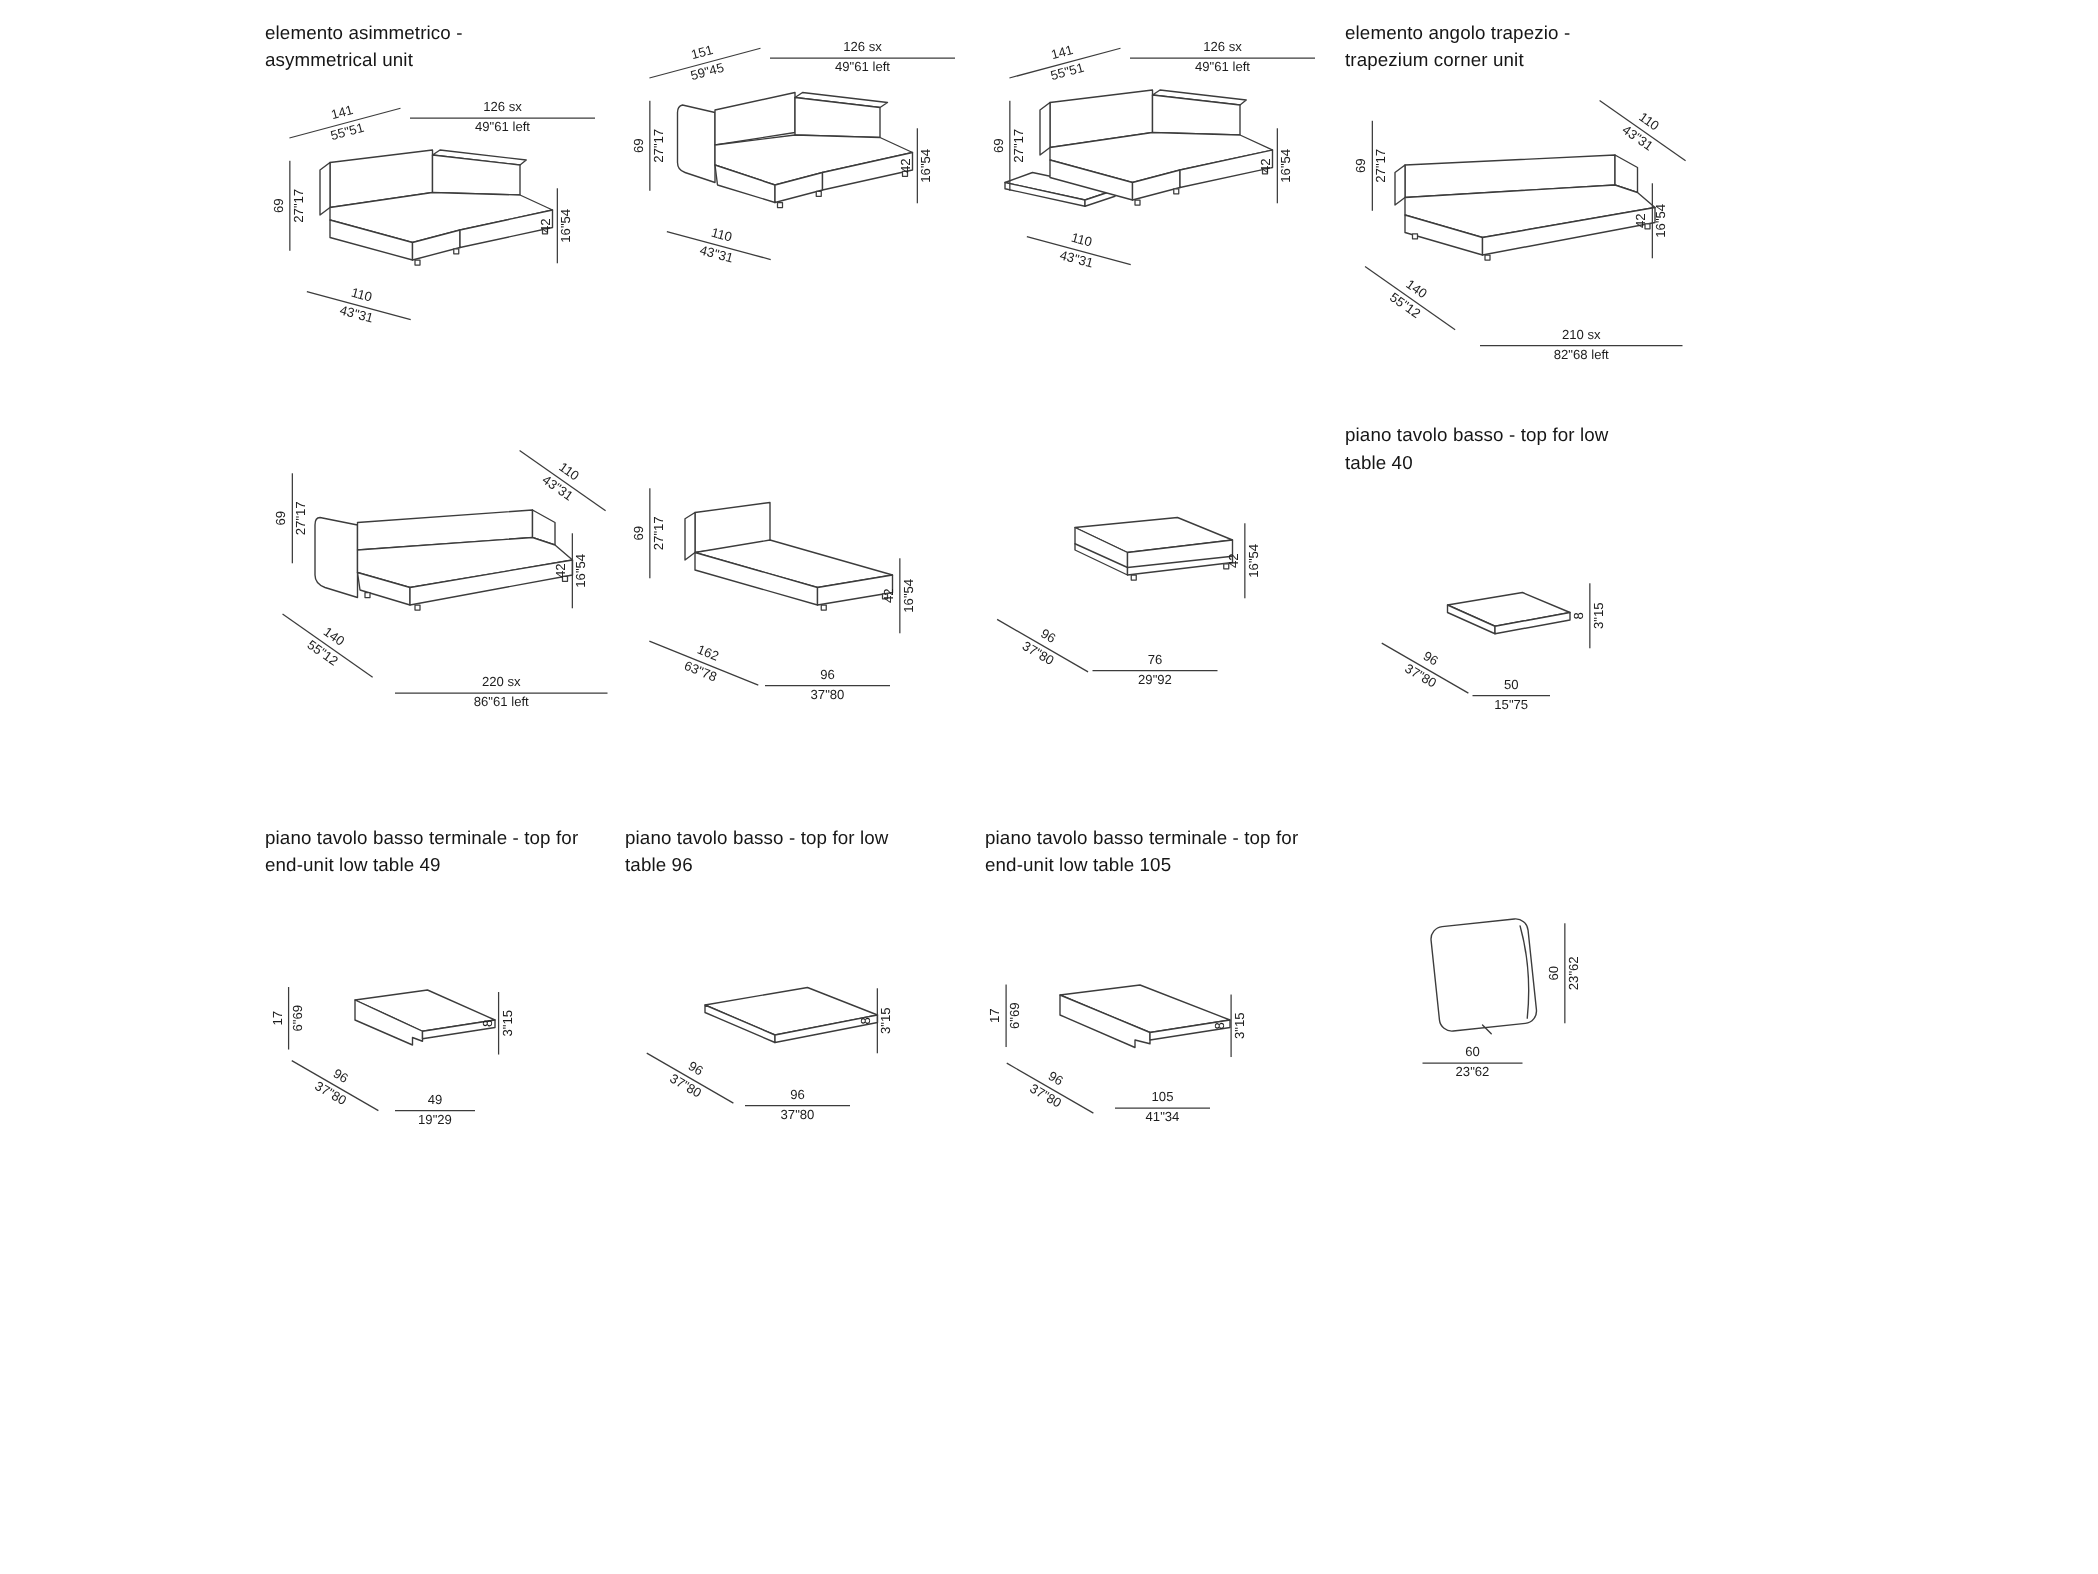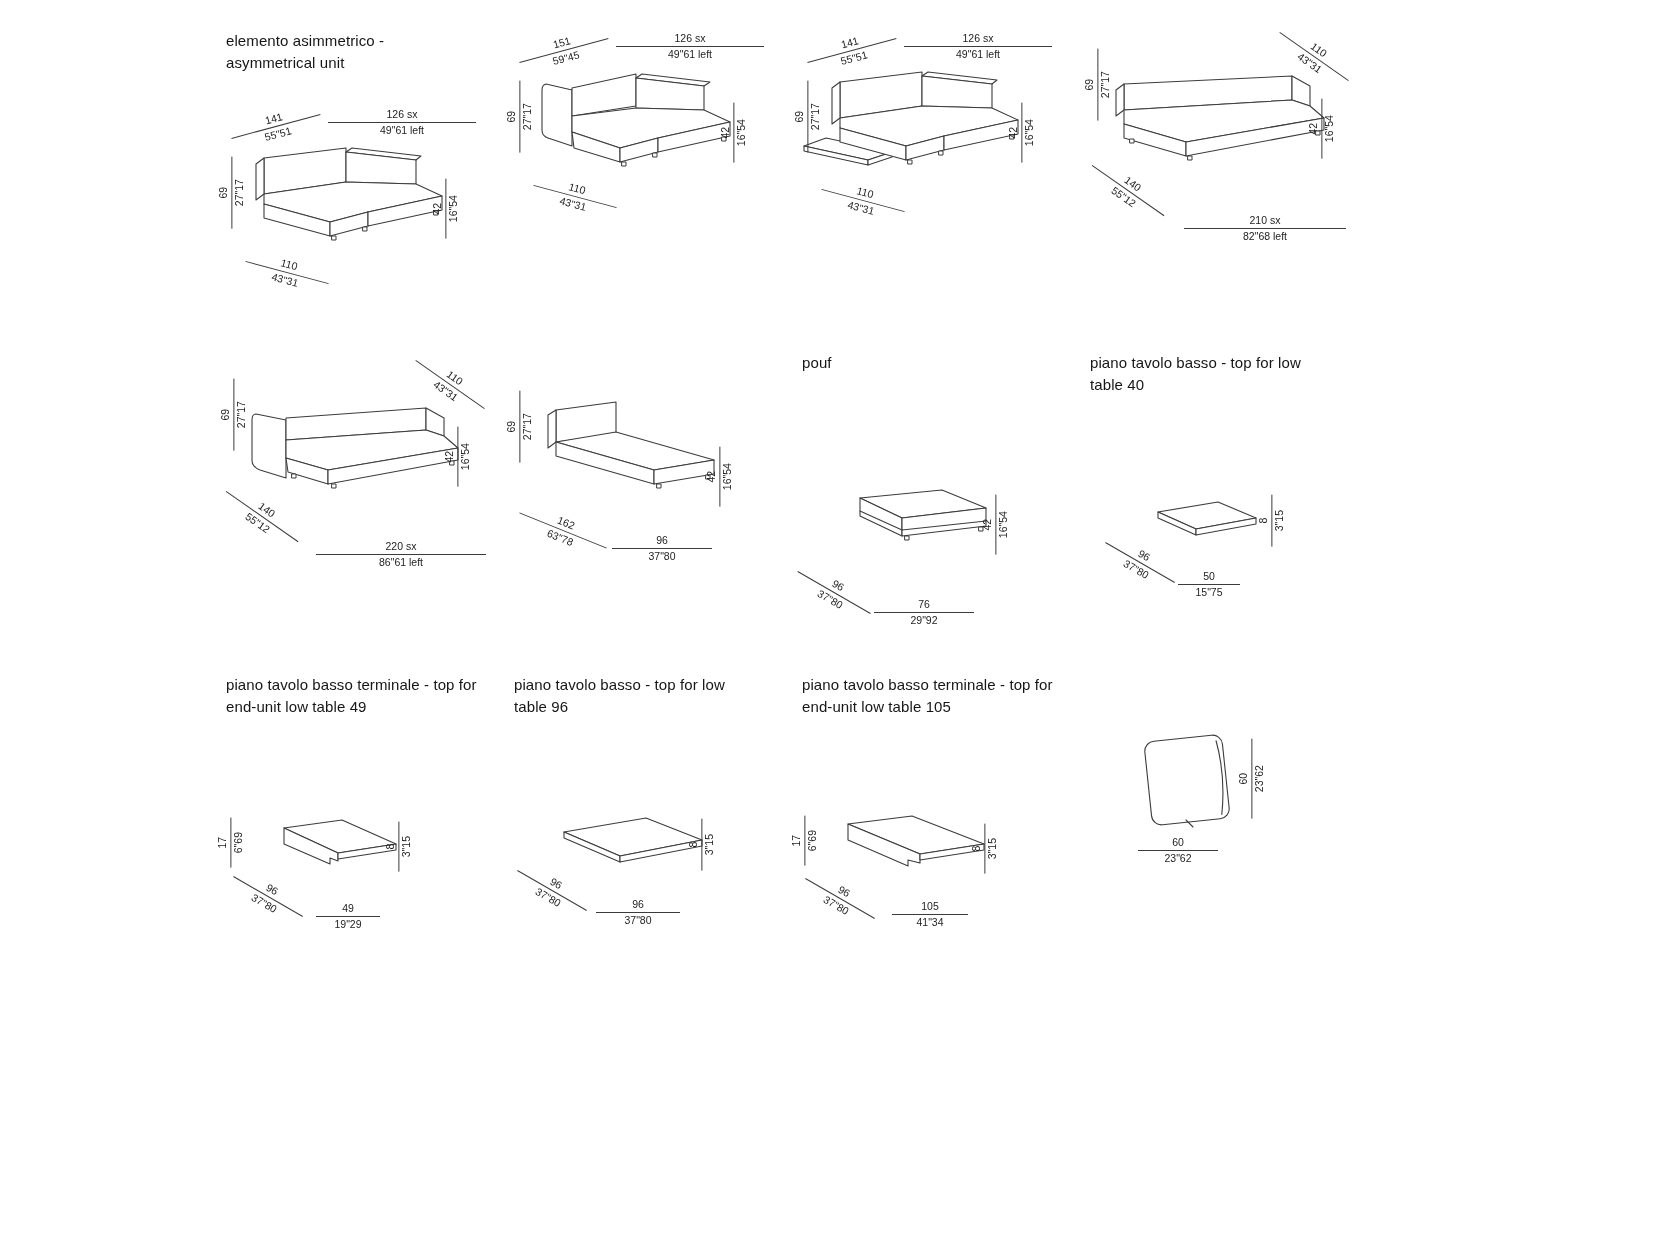--- a/index.html
+++ b/index.html
@@ -1,21 +1,21 @@
 <!DOCTYPE html>
 <html><head>
 <meta charset="utf-8">
 <style>
   *{box-sizing:border-box;}
   html,body{margin:0;padding:0;background:#ffffff;}
   body{font-family:"Liberation Sans",sans-serif;color:#161616;}
   .sheet{position:relative;width:1678px;height:1259px;background:#fff;overflow:hidden;}
   .grid{position:absolute;left:212px;top:16px;display:grid;grid-template-columns:repeat(4,288px);grid-auto-rows:322px;}
   .cell{position:relative;}
-  .title{margin:14px;font-size:15px;font-weight:400;line-height:1.45;white-space:pre-line;height:48px;color:#161616;letter-spacing:.1px;}
+  .title{margin:0;font-size:15px;font-weight:400;line-height:1.45;white-space:pre-line;height:48px;color:#161616;letter-spacing:.1px;}
   .fig{position:relative;height:262px;}
   .art{position:absolute;left:12px;top:46px;overflow:visible;}
   .art path,.art rect{fill:#ffffff;stroke:#3c3c3c;stroke-width:1.1;stroke-linejoin:round;stroke-linecap:round;}
   .art .ln{fill:none;}
   .art .ft{fill:#ffffff;stroke:#3c3c3c;stroke-width:1;}
   .dim{position:absolute;display:flex;flex-direction:column;align-items:center;font-size:10.5px;line-height:1.25;color:#1d1d1d;white-space:nowrap;}
   .dim .cm{display:block;width:100%;text-align:center;border-bottom:1px solid #3c3c3c;padding:0 2px 1px;}
   .dim .in{display:block;width:100%;text-align:center;padding-top:1px;}
 </style>
 </head>
@@ -137,20 +137,22 @@
           <span class="in">16"54</span>
         </div>
         <div class="dim" style="left:32px;top:170px;width:86px;transform:rotate(15deg)">
           <span class="cm">110</span>
           <span class="in">43"31</span>
         </div>
       </div>
     </div>
 
     <div class="cell">
+      <h3 class="title">elemento angolo trapezio -
+trapezium corner unit</h3>
       <div class="fig">
         <svg class="art" width="240" height="135" viewBox="0 0 240 135">
           <path d="M36,22 L204,14 L204,38 L36,48 Z"></path>
           <path d="M36,22 L28,28 L28,54 L36,48 Z"></path>
           <path d="M204,14 L222,24 L222,44 L204,38 Z"></path>
           <path d="M36,48 L204,38 L222,44 L236,56 L98,80 L36,62 Z"></path>
           <path d="M36,62 L98,80 L98,94 L36,76 Z"></path>
           <path d="M98,80 L236,56 L236,68 L98,94 Z"></path>
           <rect class="ft" x="42" y="77" width="4" height="4"></rect>
           <rect class="ft" x="100" y="94" width="4" height="4"></rect>
@@ -239,21 +241,20 @@
           <span class="in">37"80</span>
         </div>
         <div class="dim" style="left:190px;top:124px;width:60px;transform:rotate(-90deg)">
           <span class="cm">42</span>
           <span class="in">16"54</span>
         </div>
       </div>
     </div>
 
     <div class="cell">
-      <h3 class="title">pouf</h3>
       <div class="fig">
         <svg class="art" width="235" height="135" viewBox="0 0 235 135">
           <path d="M60,38 L142,30 L186,48 L102,58 Z"></path>
           <path d="M60,38 L60,56 L102,76 L102,58 Z"></path>
           <path d="M102,58 L186,48 L186,66 L102,76 Z"></path>
           <path class="ln" d="M60,51 L102,70"></path>
           <path class="ln" d="M102,70 L186,61"></path>
           <rect class="ft" x="105" y="76" width="4" height="4"></rect>
           <rect class="ft" x="179" y="67" width="4" height="4"></rect>
         </svg>

